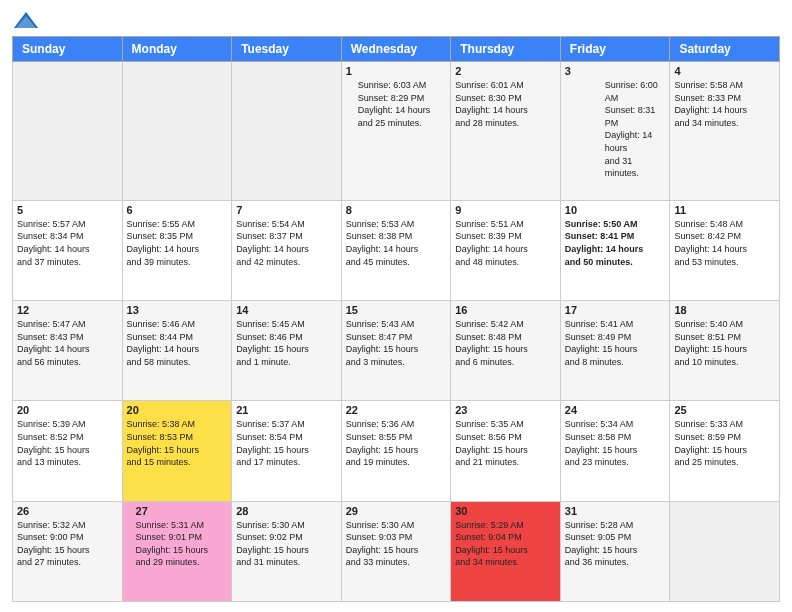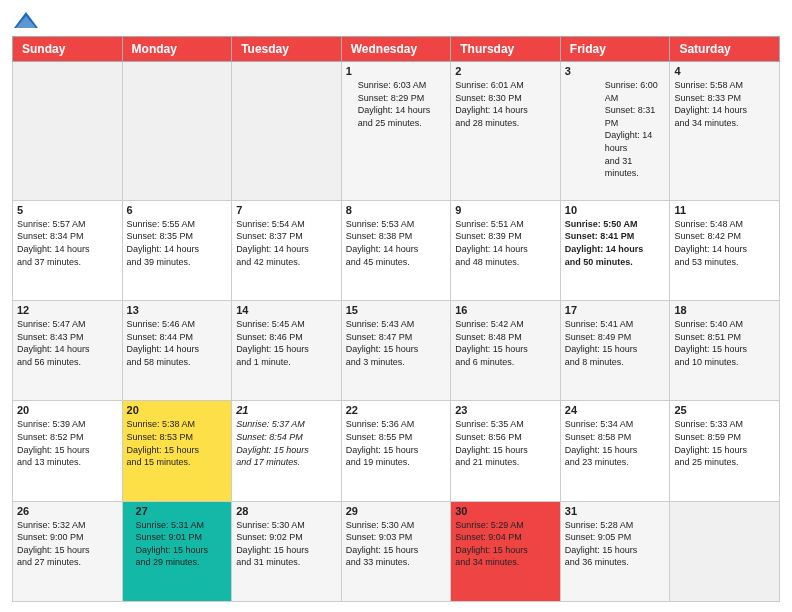--- a/index.html
+++ b/index.html
@@ -80,21 +80,21 @@
       background: #fff;
     }
     .calendar tr:nth-child(odd) td {
       background: #f5f5f5;
     }
     .calendar tr:nth-child(even) td {
       background: #fff;
     }
     
     .calendar thead tr th {
-      background: #ef4444;
+      background: #3b82f6;
       padding-left: 9px;
     }
     .day-num {
       font-weight: bold;
       font-size: 11px;
       display: block;
       margin-bottom: 2px;
     }
     .day-info {
       font-size: 9px;
@@ -282,21 +282,21 @@
 Daylight: 15 hours
 and 13 minutes.</div>
           </td>
           <td style="background: #fde047; margin-left: 28px;">
             <span class="day-num">20</span>
             <div class="day-info" style="white-space: pre-line;">Sunrise: 5:38 AM
 Sunset: 8:53 PM
 Daylight: 15 hours
 and 15 minutes.</div>
           </td>
-          <td style="background: rgb(255, 255, 255); font-style: italic;">
+          <td style="background: rgb(255, 255, 255);">
             <span class="day-num">21</span>
             <div class="day-info" style="white-space: pre-line;">Sunrise: 5:37 AM
 Sunset: 8:54 PM
 Daylight: 15 hours
 and 17 minutes.</div>
           </td>
           <td style="background: rgb(255, 255, 255); margin-left: 40px;">
             <span class="day-num">22</span>
             <div class="day-info" style="white-space: pre-line;">Sunrise: 5:36 AM
 Sunset: 8:55 PM
@@ -326,21 +326,21 @@
           </td>
         </tr>
         <tr>
           <td style="background: rgb(245, 245, 245);">
             <span class="day-num">26</span>
             <div class="day-info" style="white-space: pre-line;">Sunrise: 5:32 AM
 Sunset: 9:00 PM
 Daylight: 15 hours
 and 27 minutes.</div>
           </td>
-          <td style="background: #14b8a6; padding-left: 13px;">
+          <td style="background: #f9a8d4; padding-left: 13px;">
             <span class="day-num">27</span>
             <div class="day-info" style="white-space: pre-line;">Sunrise: 5:31 AM
 Sunset: 9:01 PM
 Daylight: 15 hours
 and 29 minutes.</div>
           </td>
           <td style="background: rgb(245, 245, 245);">
             <span class="day-num">28</span>
             <div class="day-info" style="white-space: pre-line;">Sunrise: 5:30 AM
 Sunset: 9:02 PM

